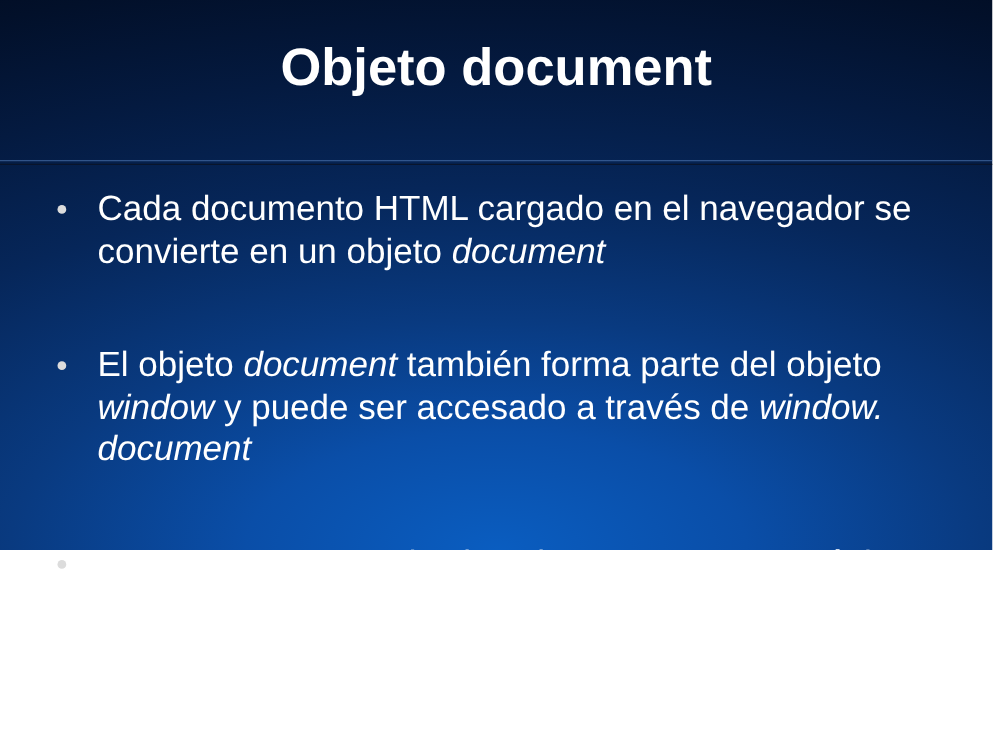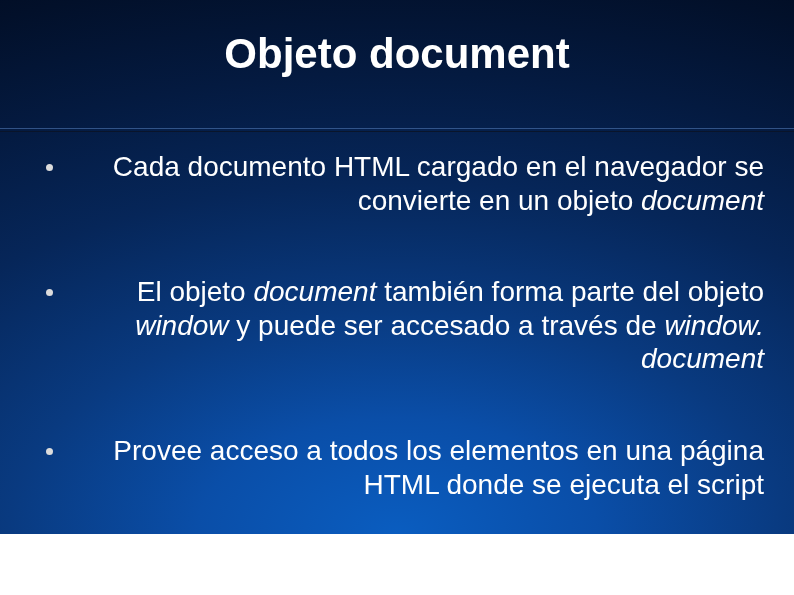--- a/index.html
+++ b/index.html
@@ -5,21 +5,21 @@
   html, body {
     margin: 0;
     padding: 0;
     width: 794px;
     height: 595px;
     overflow: hidden;
     font-family: Arial, Helvetica, sans-serif;
   }
   .slide {
     width: 794px;
-    height: 534px;
+    height: 440px;
     background: radial-gradient(ellipse 140% 120% at 50% 100%,
                 #0a5dc0 0%,
                 #0a4ea8 18%,
                 #093a80 35%,
                 #062659 55%,
                 #041a40 72%,
                 #02102a 88%,
                 #010a1d 100%);
     position: relative;
     box-sizing: border-box;
@@ -52,21 +52,20 @@
     margin: 0;
     padding: 0;
   }
   ul.bullets > li {
     position: relative;
     color: #ffffff;
     font-size: 28px;
     line-height: 1.2;
     padding-left: 38px;
     margin-bottom: 58px;
-    text-align: right;
   }
   ul.bullets > li::before {
     content: "";
     position: absolute;
     left: 6px;
     top: 14px;
     width: 7px;
     height: 7px;
     background: #dcdcdc;
     border-radius: 50%;

